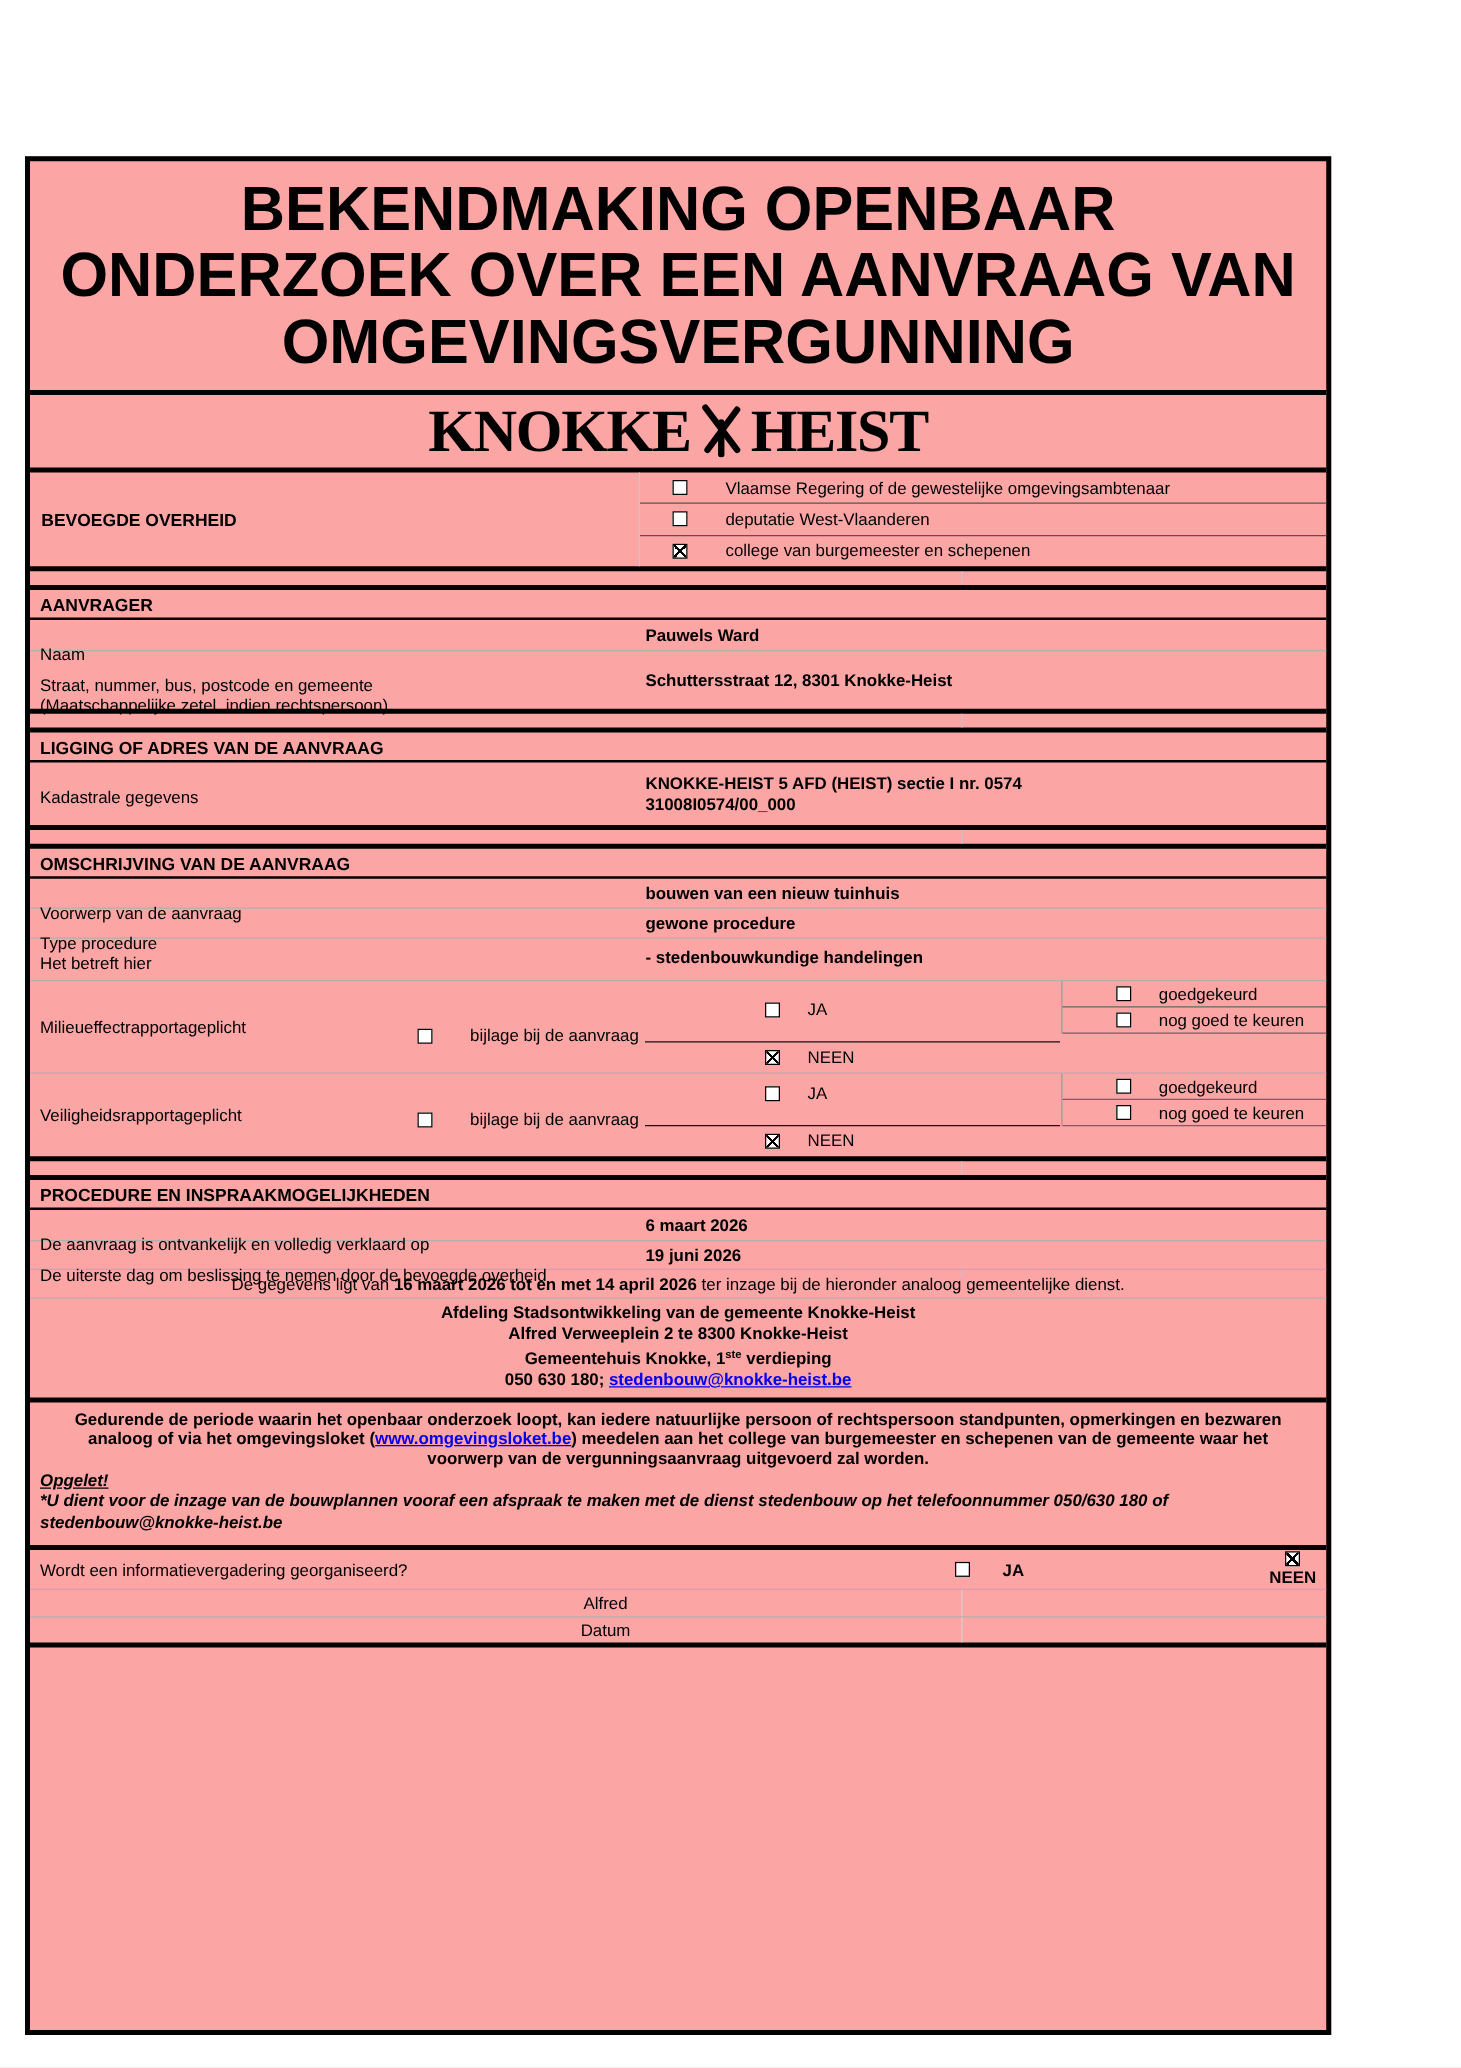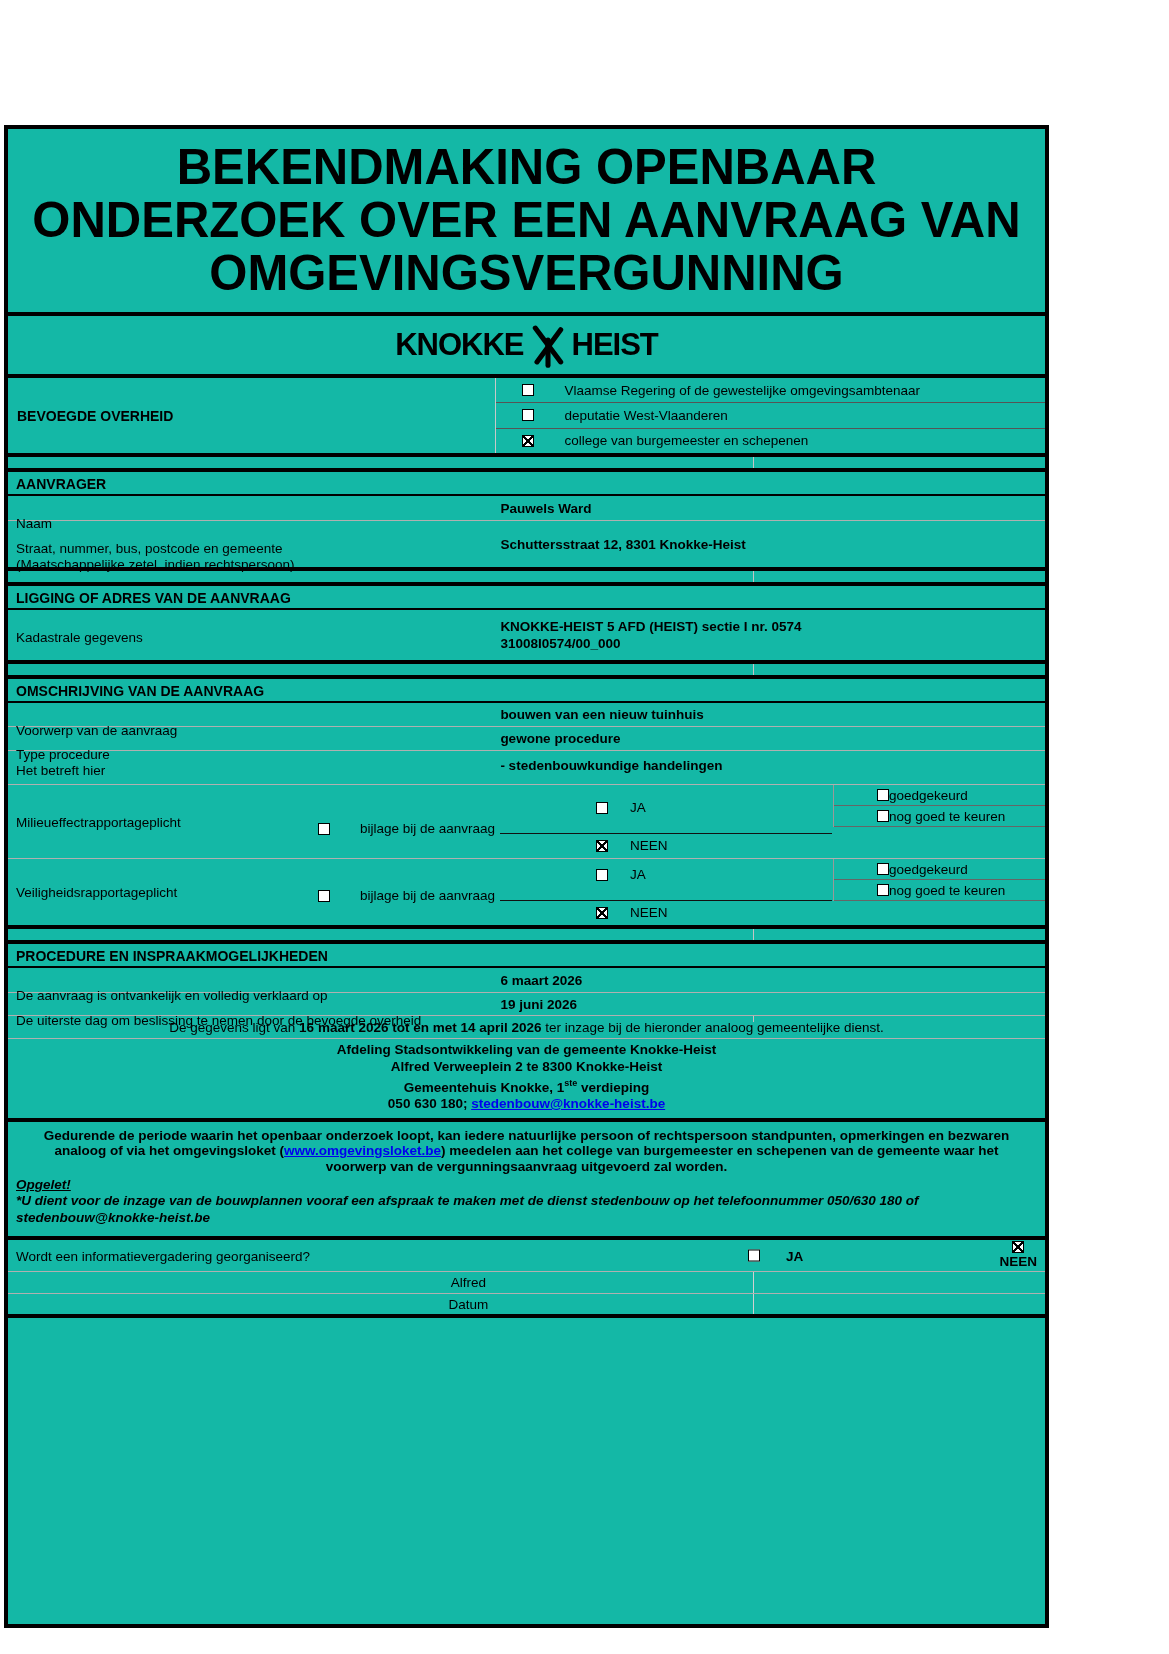--- a/index.html
+++ b/index.html
@@ -4,39 +4,39 @@
 <style>
   * { box-sizing: border-box; margin: 0; padding: 0; }
   html, body { background: #fff; }
   body {
     width: 1169px; height: 1654px;
     position: relative;
     font-family: "Liberation Sans", sans-serif;
     color: #000;
   }
   .page {
-    position: absolute; left: 4px; top: 125px;
+    position: absolute; left: 20px; top: 125px;
     width: 1045px; height: 1503px;
     border: 4px solid #000;
     display: flex; flex-direction: column;
-    background: #14b8a6;
+    background: #fca5a5;
   }
   .bb-thick { border-bottom: 4px solid #000; }
   .bb-thin  { border-bottom: 1px solid #b0b0b0; }
 
   
   .titlebox { text-align: center; padding-top: 12px; height: 187px; }
   .titlebox .tline {
     font-size: 50px; font-weight: 800; letter-spacing: 0px;
     line-height: 53px; transform: scaleX(0.98); white-space: nowrap;
   }
   
   .logo-row {
     height: 62px; display: flex; align-items: center; justify-content: center;
-    font-size: 31px; font-weight: 900; letter-spacing: -1px;
+    font-size: 48px; font-weight: 900; letter-spacing: -1px; font-family: Liberation Serif, serif;
   }
   .logo-row .mark { margin: 0 2px; position: relative; top: 4px; }
 
   
   .sec-header {
     font-weight: bold; font-size: 14px;
     padding: 4px 8px; height: 24px;
     border-bottom: 2px solid #000;
   }
   .frow { display: flex; font-size: 13.5px; }
@@ -96,21 +96,21 @@
   .rap-janeen .txt { margin-left: 22px; }
   .rap-a .ja   { top: 15px; }
   .rap-a .neen { top: 53px; }
   .rap-b .ja   { top: 8px;  }
   .rap-b .neen { top: 46px; }
   .rap-right { position: absolute; left: 825px; right: 0; top: 0; border-left: 1px solid #999; }
   .rap-right .rrow {
     height: 21px; display: flex; align-items: center;
     padding-left: 43px; border-bottom: 1px solid #666;
   }
-  .rap-right .rrow .txt { }
+  .rap-right .rrow .txt { margin-left: 22px; }
 
   
   .inzage-row { text-align: center; font-size: 13.5px; padding: 4px 0; height: 23px; position: relative; }
   .inzage-row::after {
     content: ""; position: absolute; left: 71.8%; top: 0; height: 6px; width: 1px; background: #c4c4c4;
   }
   .dienst { text-align: center; font-weight: bold; font-size: 13.5px; line-height: 16.5px; padding: 3px 0 5px; }
   .dienst sup { font-size: 9px; }
   a.doclink { color: #0000EE; text-decoration: underline; font-weight: bold; }
 

